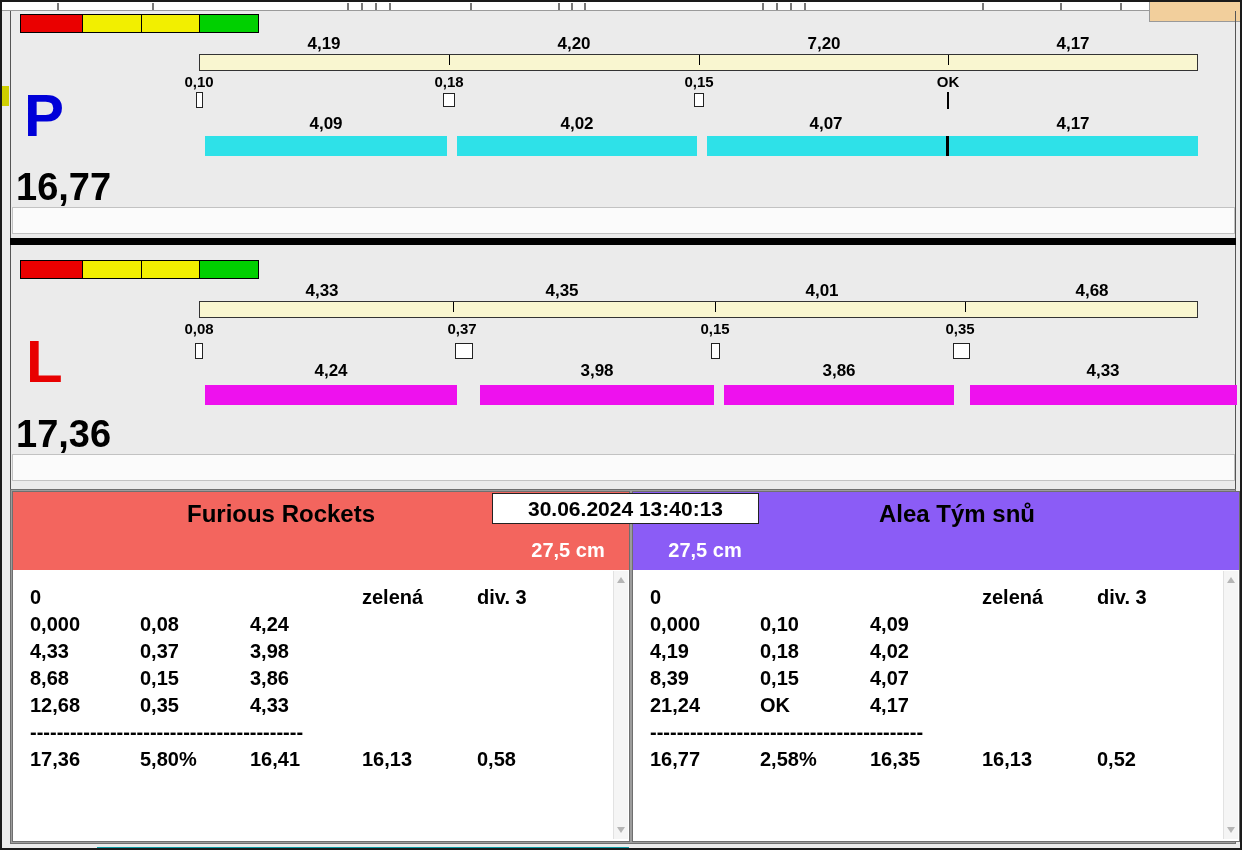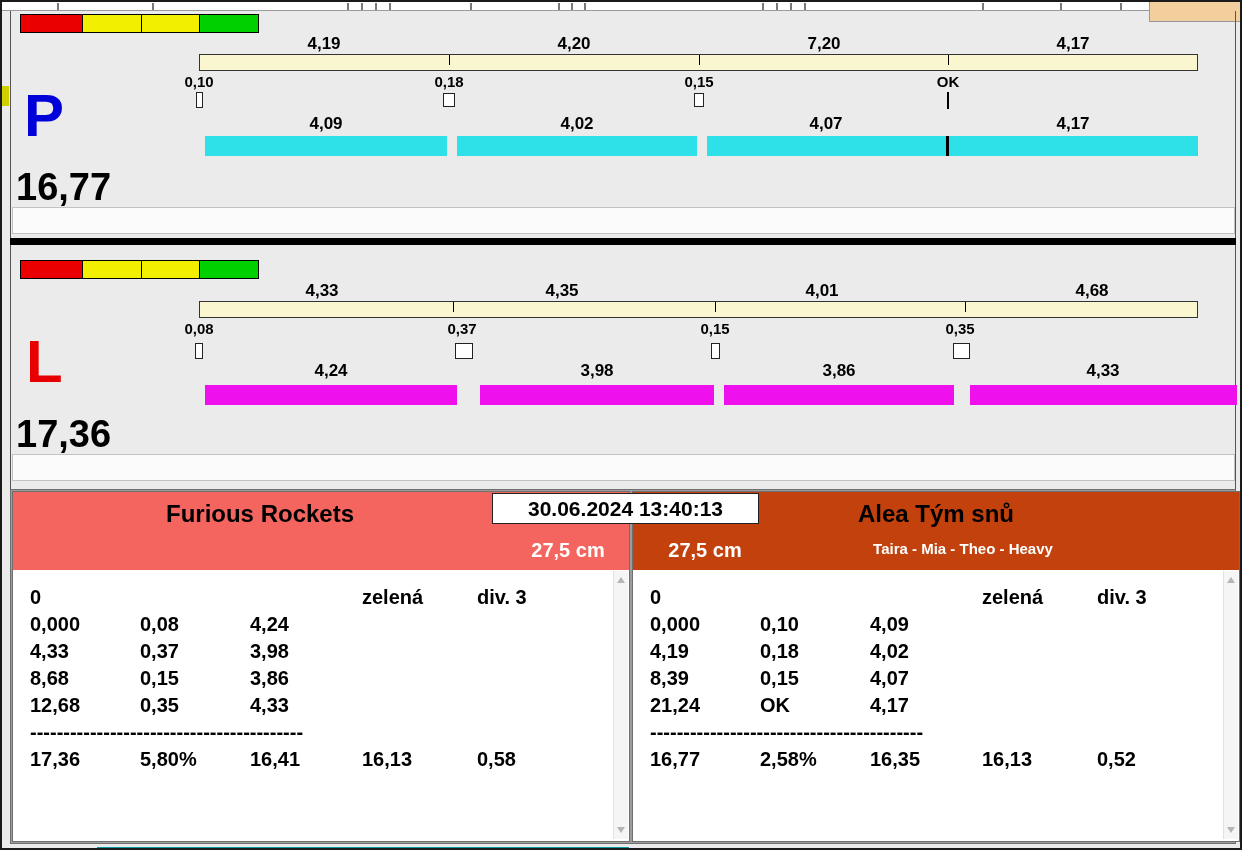--- a/index.html
+++ b/index.html
@@ -31,21 +31,21 @@
   .mk    { position:absolute; background:#fff; border:1px solid #222; }
   .mkline{ position:absolute; background:#000; }
   .lane-letter { position:absolute; font-size:60px; line-height:1; font-weight:bold; }
   .lane-total  { position:absolute; font-size:38px; line-height:1; font-weight:bold; color:#000; }
   .empty-strip { position:absolute; width:1223px; height:27px; background:#fbfbfb; border:1px solid #c2c2c2; }
   .black-divider { position:absolute; left:8px; top:236px; width:1226px; height:7px; background:#000; }
   
   .bottom-frame { position:absolute; left:8px; top:487px; width:1226px; height:355px; background:#9c9c9c; border:1px solid #6f6f6f; }
   .panel { position:absolute; top:489px; height:351px; background:#fff; border:1px solid #6f6f6f; }
   .phead { position:absolute; left:0; top:0; right:0; height:78px; }
-  .pt-title { position:absolute; top:8px; text-align:center; font-size:24px; color:#000; }
+  .pt-title { position:absolute; top:8px; text-align:center; font-size:24px; color:#000;margin-left:21px; }
   .pt-sub   { position:absolute; top:48px; text-align:center; font-size:15px; color:#fff; }
   .pt-height{ position:absolute; top:47px; width:120px; text-align:center; font-size:20px; color:#fff; }
   .date-box { position:absolute; left:490px; top:491px; width:267px; height:31px; background:#fff;
               border:1px solid #222; text-align:center; font-size:21px; line-height:29px; z-index:6; color:#000; }
   .pcontent { position:absolute; left:0; top:78px; right:16px; bottom:0; padding:14px 0 0 17px; overflow:hidden; }
   .trow { display:flex; line-height:27px; font-size:20px; white-space:nowrap; }
   .c1{width:110px}.c2{width:110px}.c3{width:112px}.c4{width:115px}.c5{flex:1}
   .sep-row { line-height:27px; font-size:20px; letter-spacing:0; }
   .sbar { position:absolute; right:1px; top:79px; bottom:2px; width:15px; background:#f5f5f5; border-left:1px solid #e2e2e2; }
   .tri-up, .tri-down { position:absolute; left:3px; width:0; height:0;
@@ -213,23 +213,22 @@
         <span class="c5">0,58</span>
       </div>
     </div>
     <div class="sbar">
       <i class="tri-up"></i>
       <i class="tri-down"></i>
     </div>
   </div>
 
   <div class="panel" style="left:630px;width:608px">
-    <div class="phead" style="background:#c2410c">
+    <div class="phead" style="background:#8b5cf6">
       <div class="pt-title" style="left:0;width:606px">Alea Tým snů</div>
-      <div class="pt-sub" style="left:60px;width:540px">Taira - Mia - Theo - Heavy</div>
       <div class="pt-height" style="left:12px">27,5 cm</div>
     </div>
     <div class="pcontent">
       <div class="trow">
         <span class="c1">0</span>
         <span class="c2"></span>
         <span class="c3"></span>
         <span class="c4">zelená</span>
         <span class="c5">div. 3</span>
       </div>

